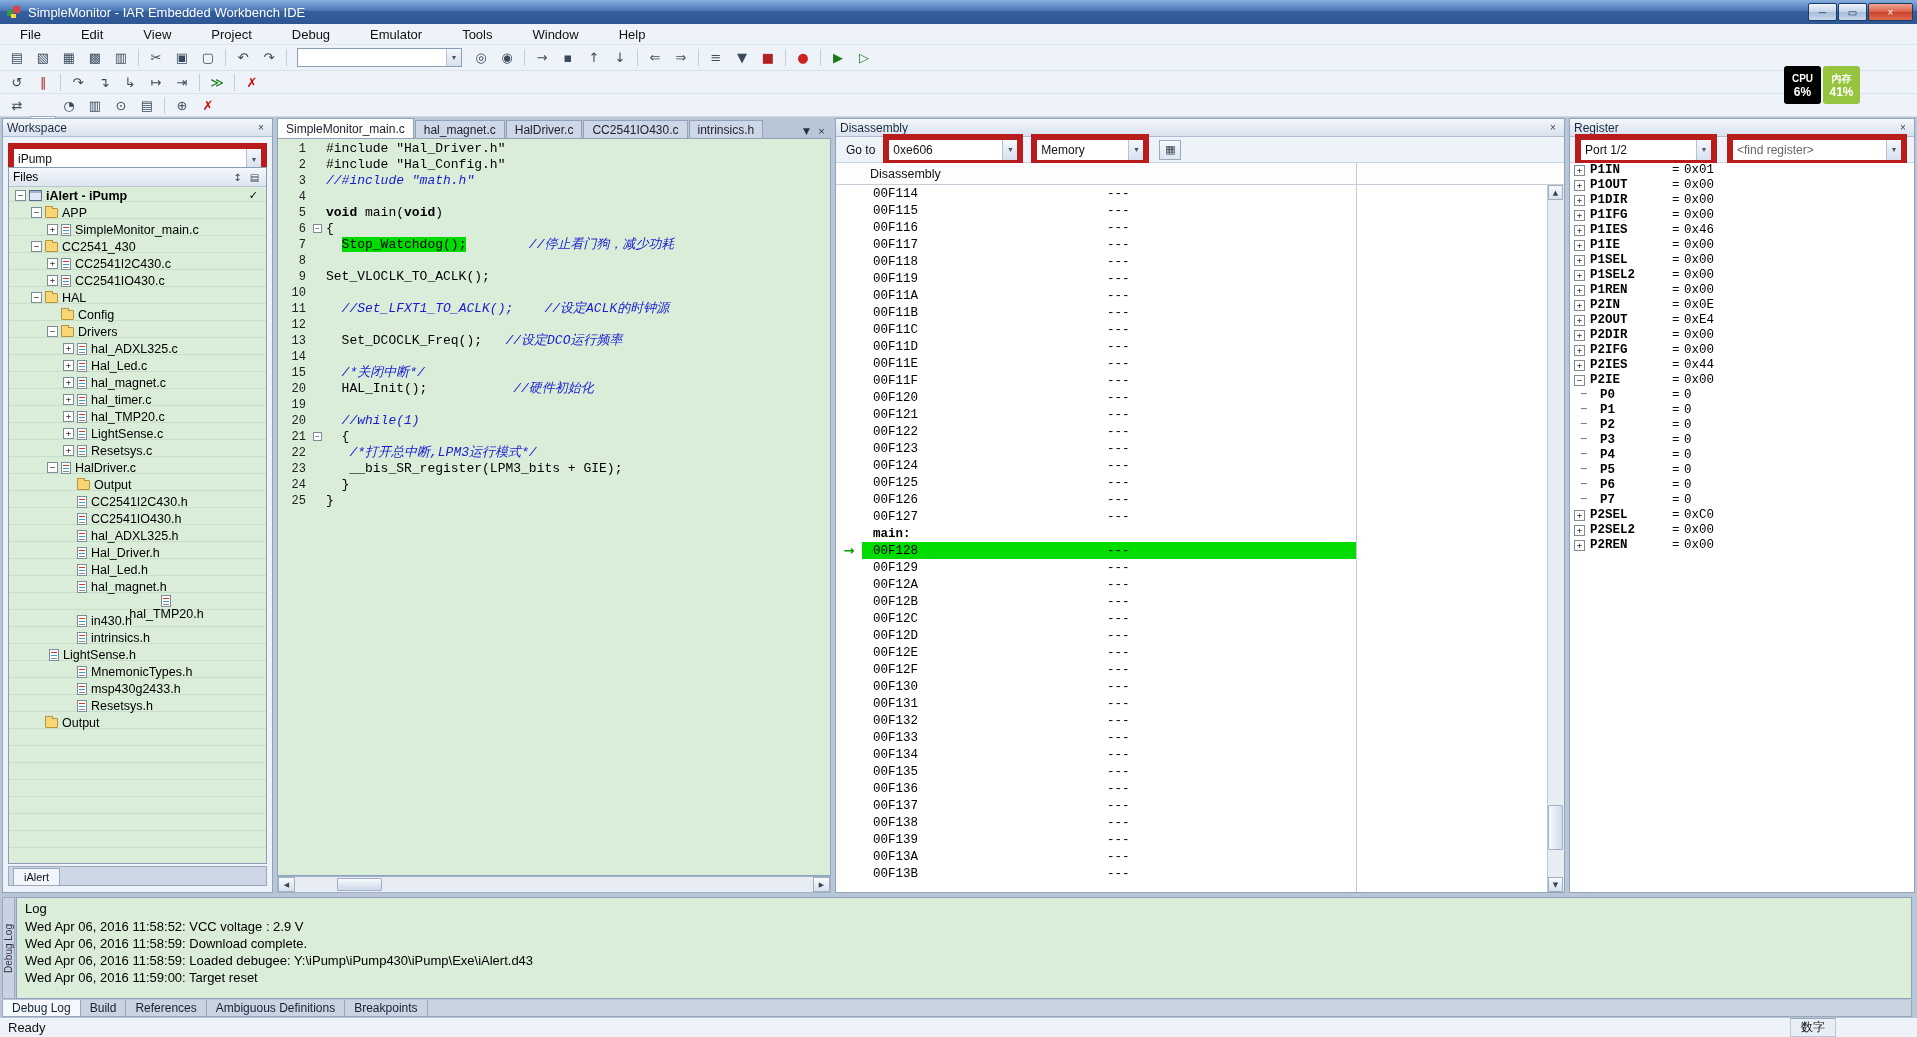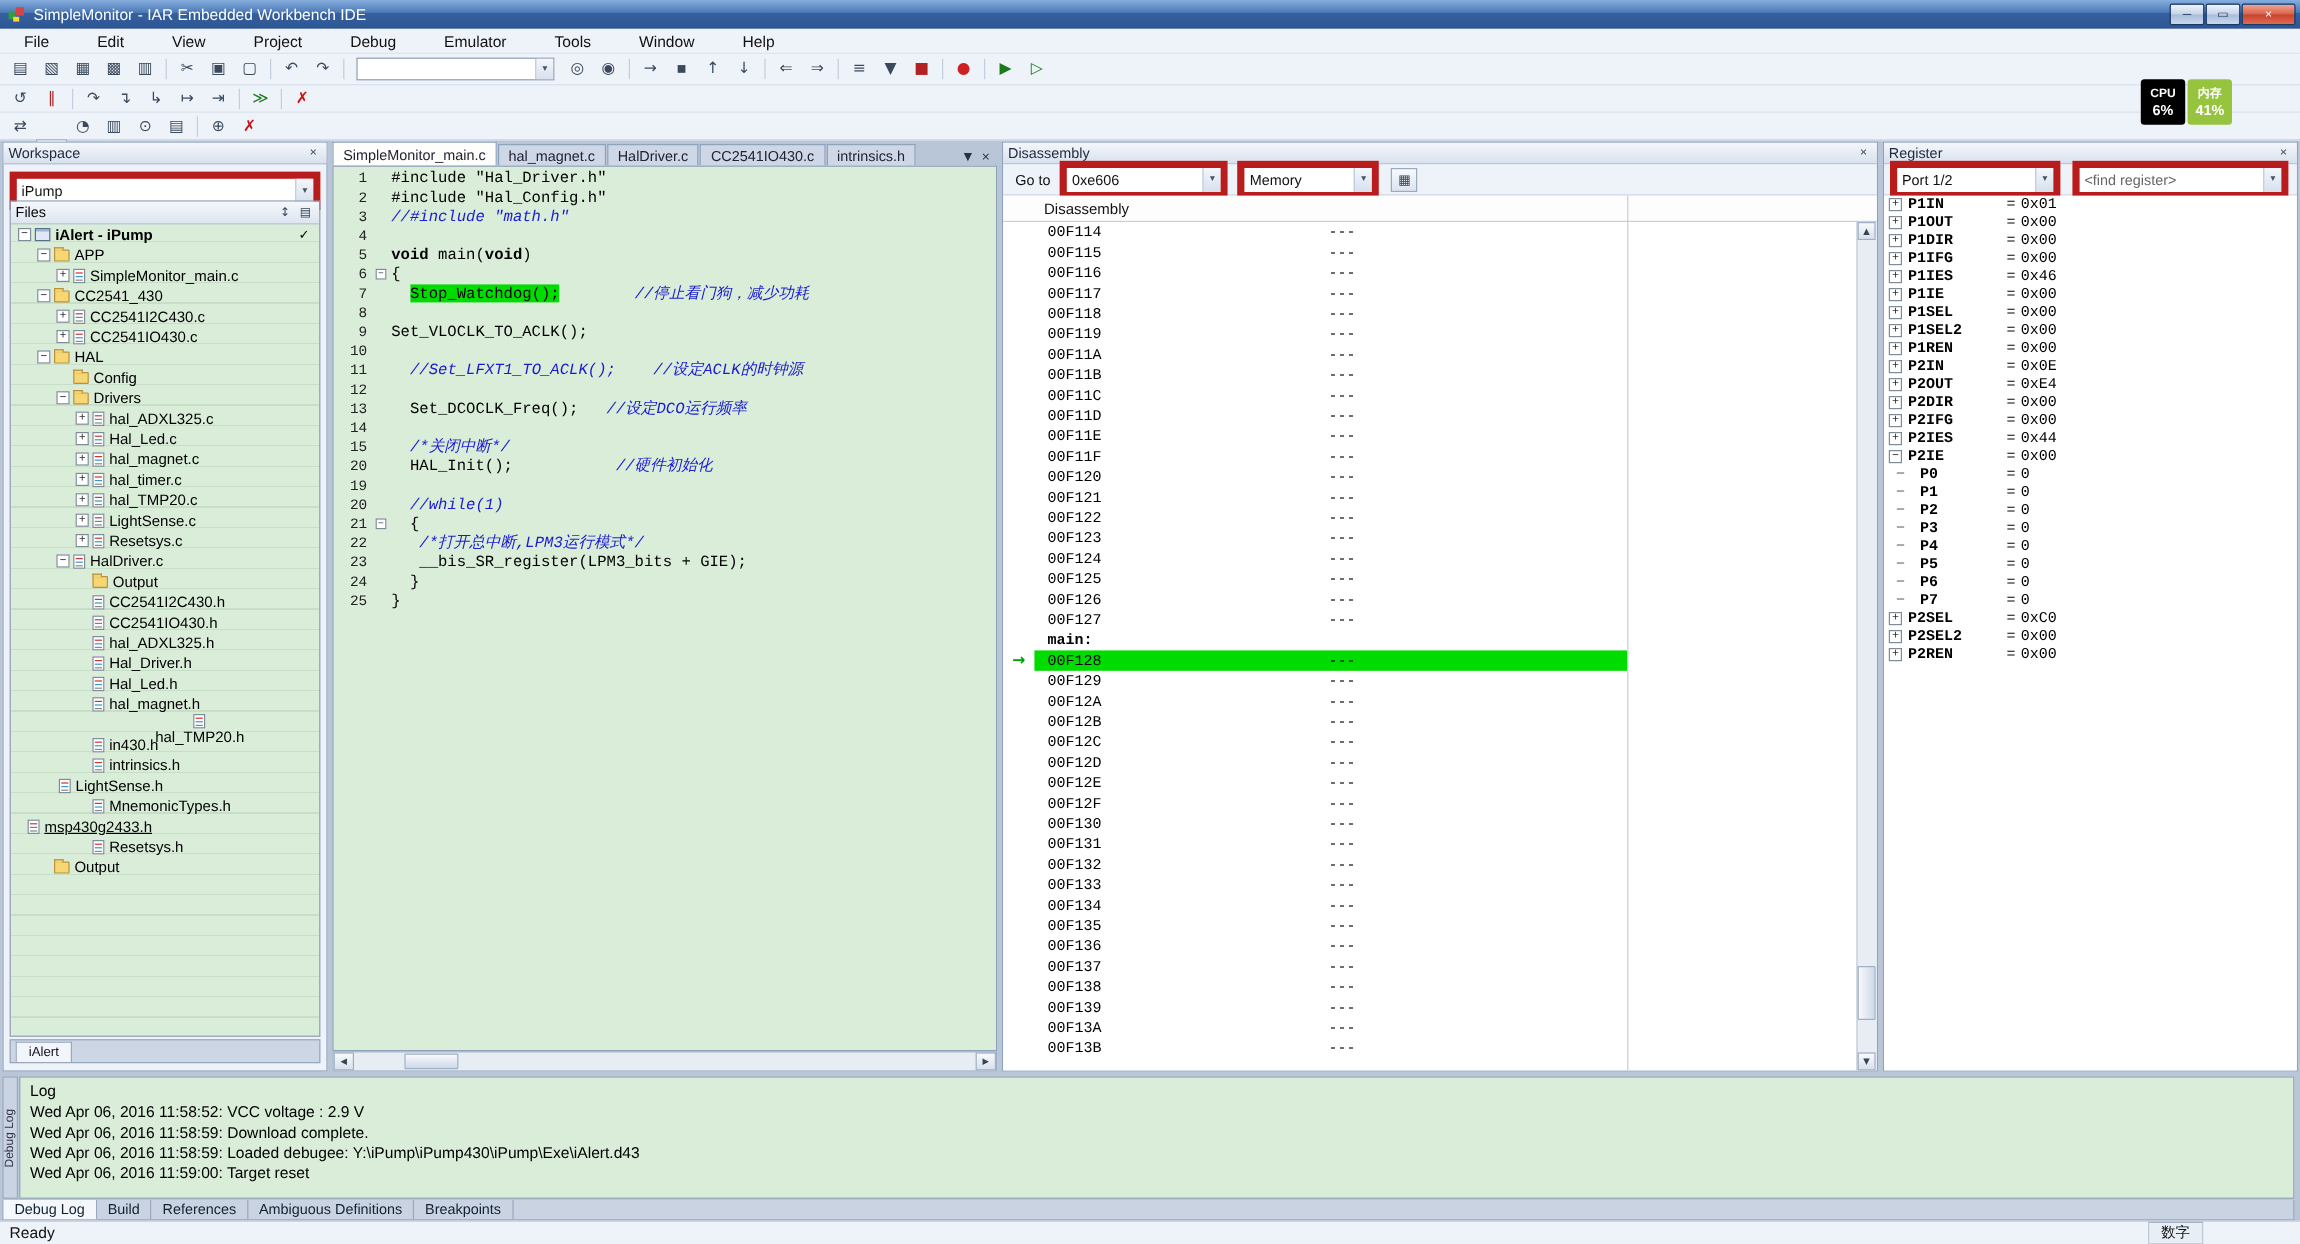--- a/index.html
+++ b/index.html
@@ -543,21 +543,21 @@
             </span>
             <span class="tree-label">LightSense.h</span>
           </div>
           <div class="tree-row" style="padding-left: 54px;">
             <span class="expand-spacer"></span>
             <span class="tree-icon-slot">
               <span class="icon-file"></span>
             </span>
             <span class="tree-label">MnemonicTypes.h</span>
           </div>
-          <div class="tree-row" style=" text-decoration: underline;">
+          <div class="tree-row" style="padding-left: 54px;">
             <span class="expand-spacer"></span>
             <span class="tree-icon-slot">
               <span class="icon-file"></span>
             </span>
             <span class="tree-label">msp430g2433.h</span>
           </div>
           <div class="tree-row" style="padding-left: 54px;">
             <span class="expand-spacer"></span>
             <span class="tree-icon-slot">
               <span class="icon-file"></span>

